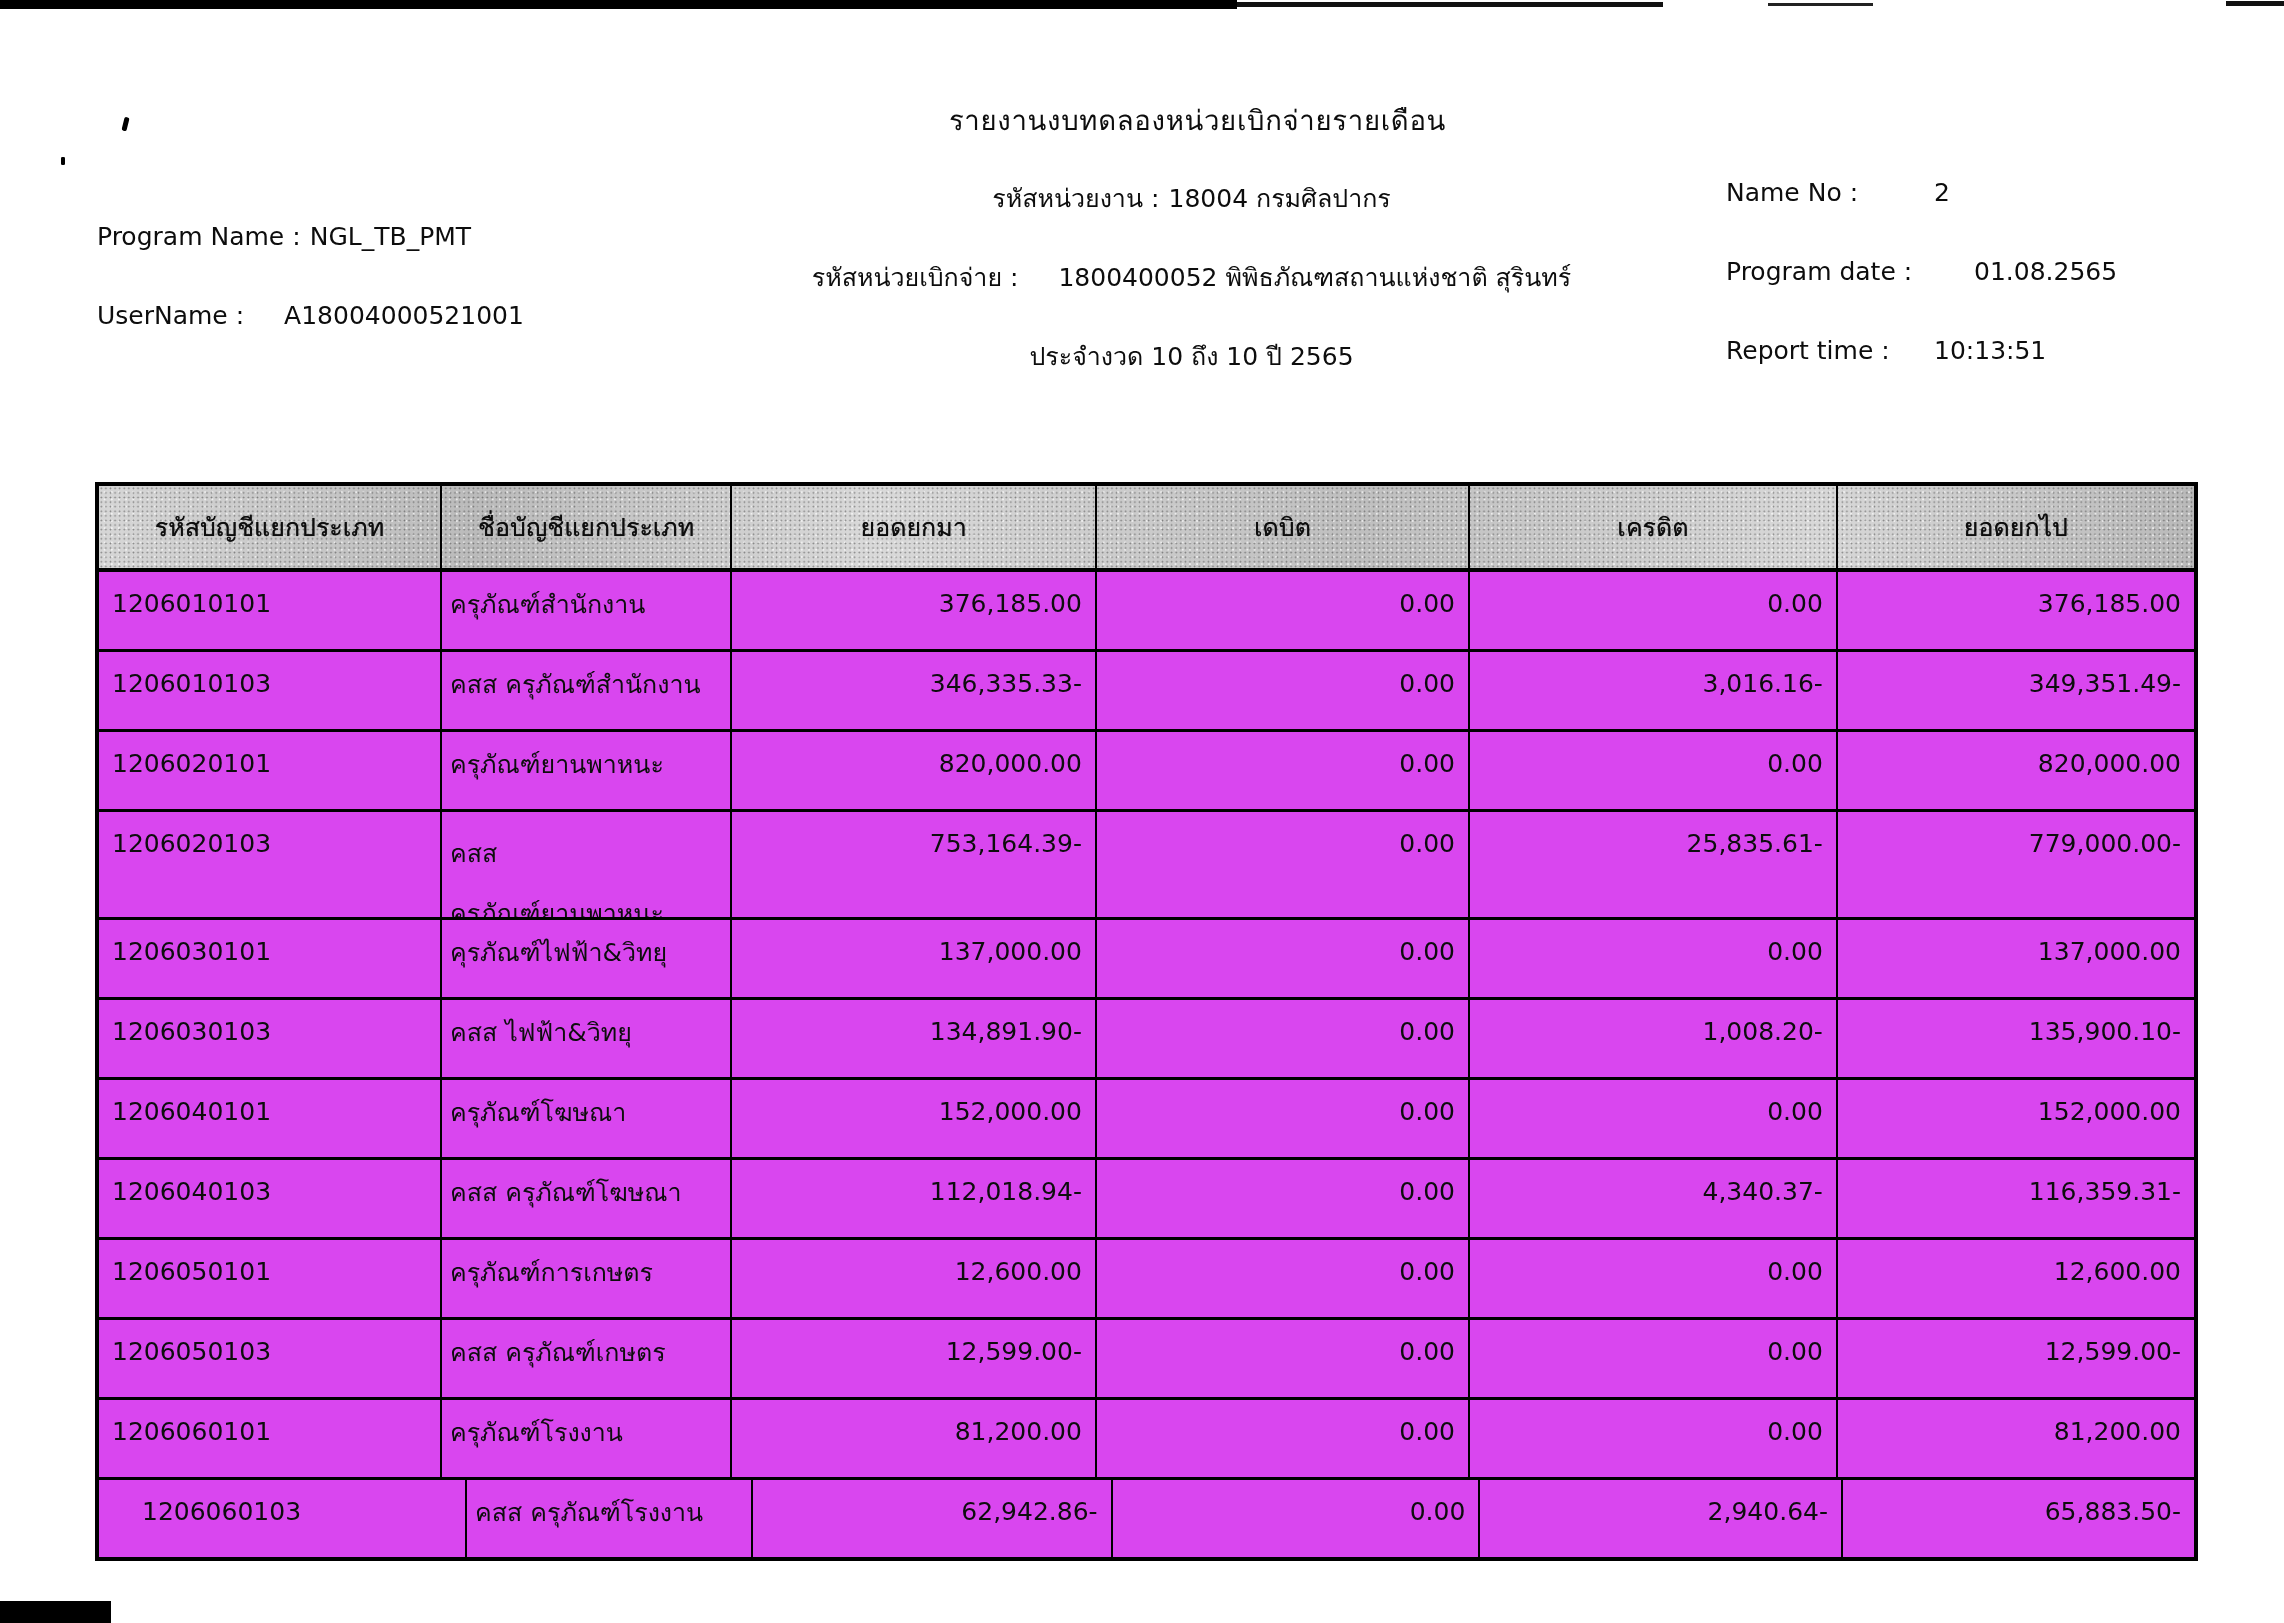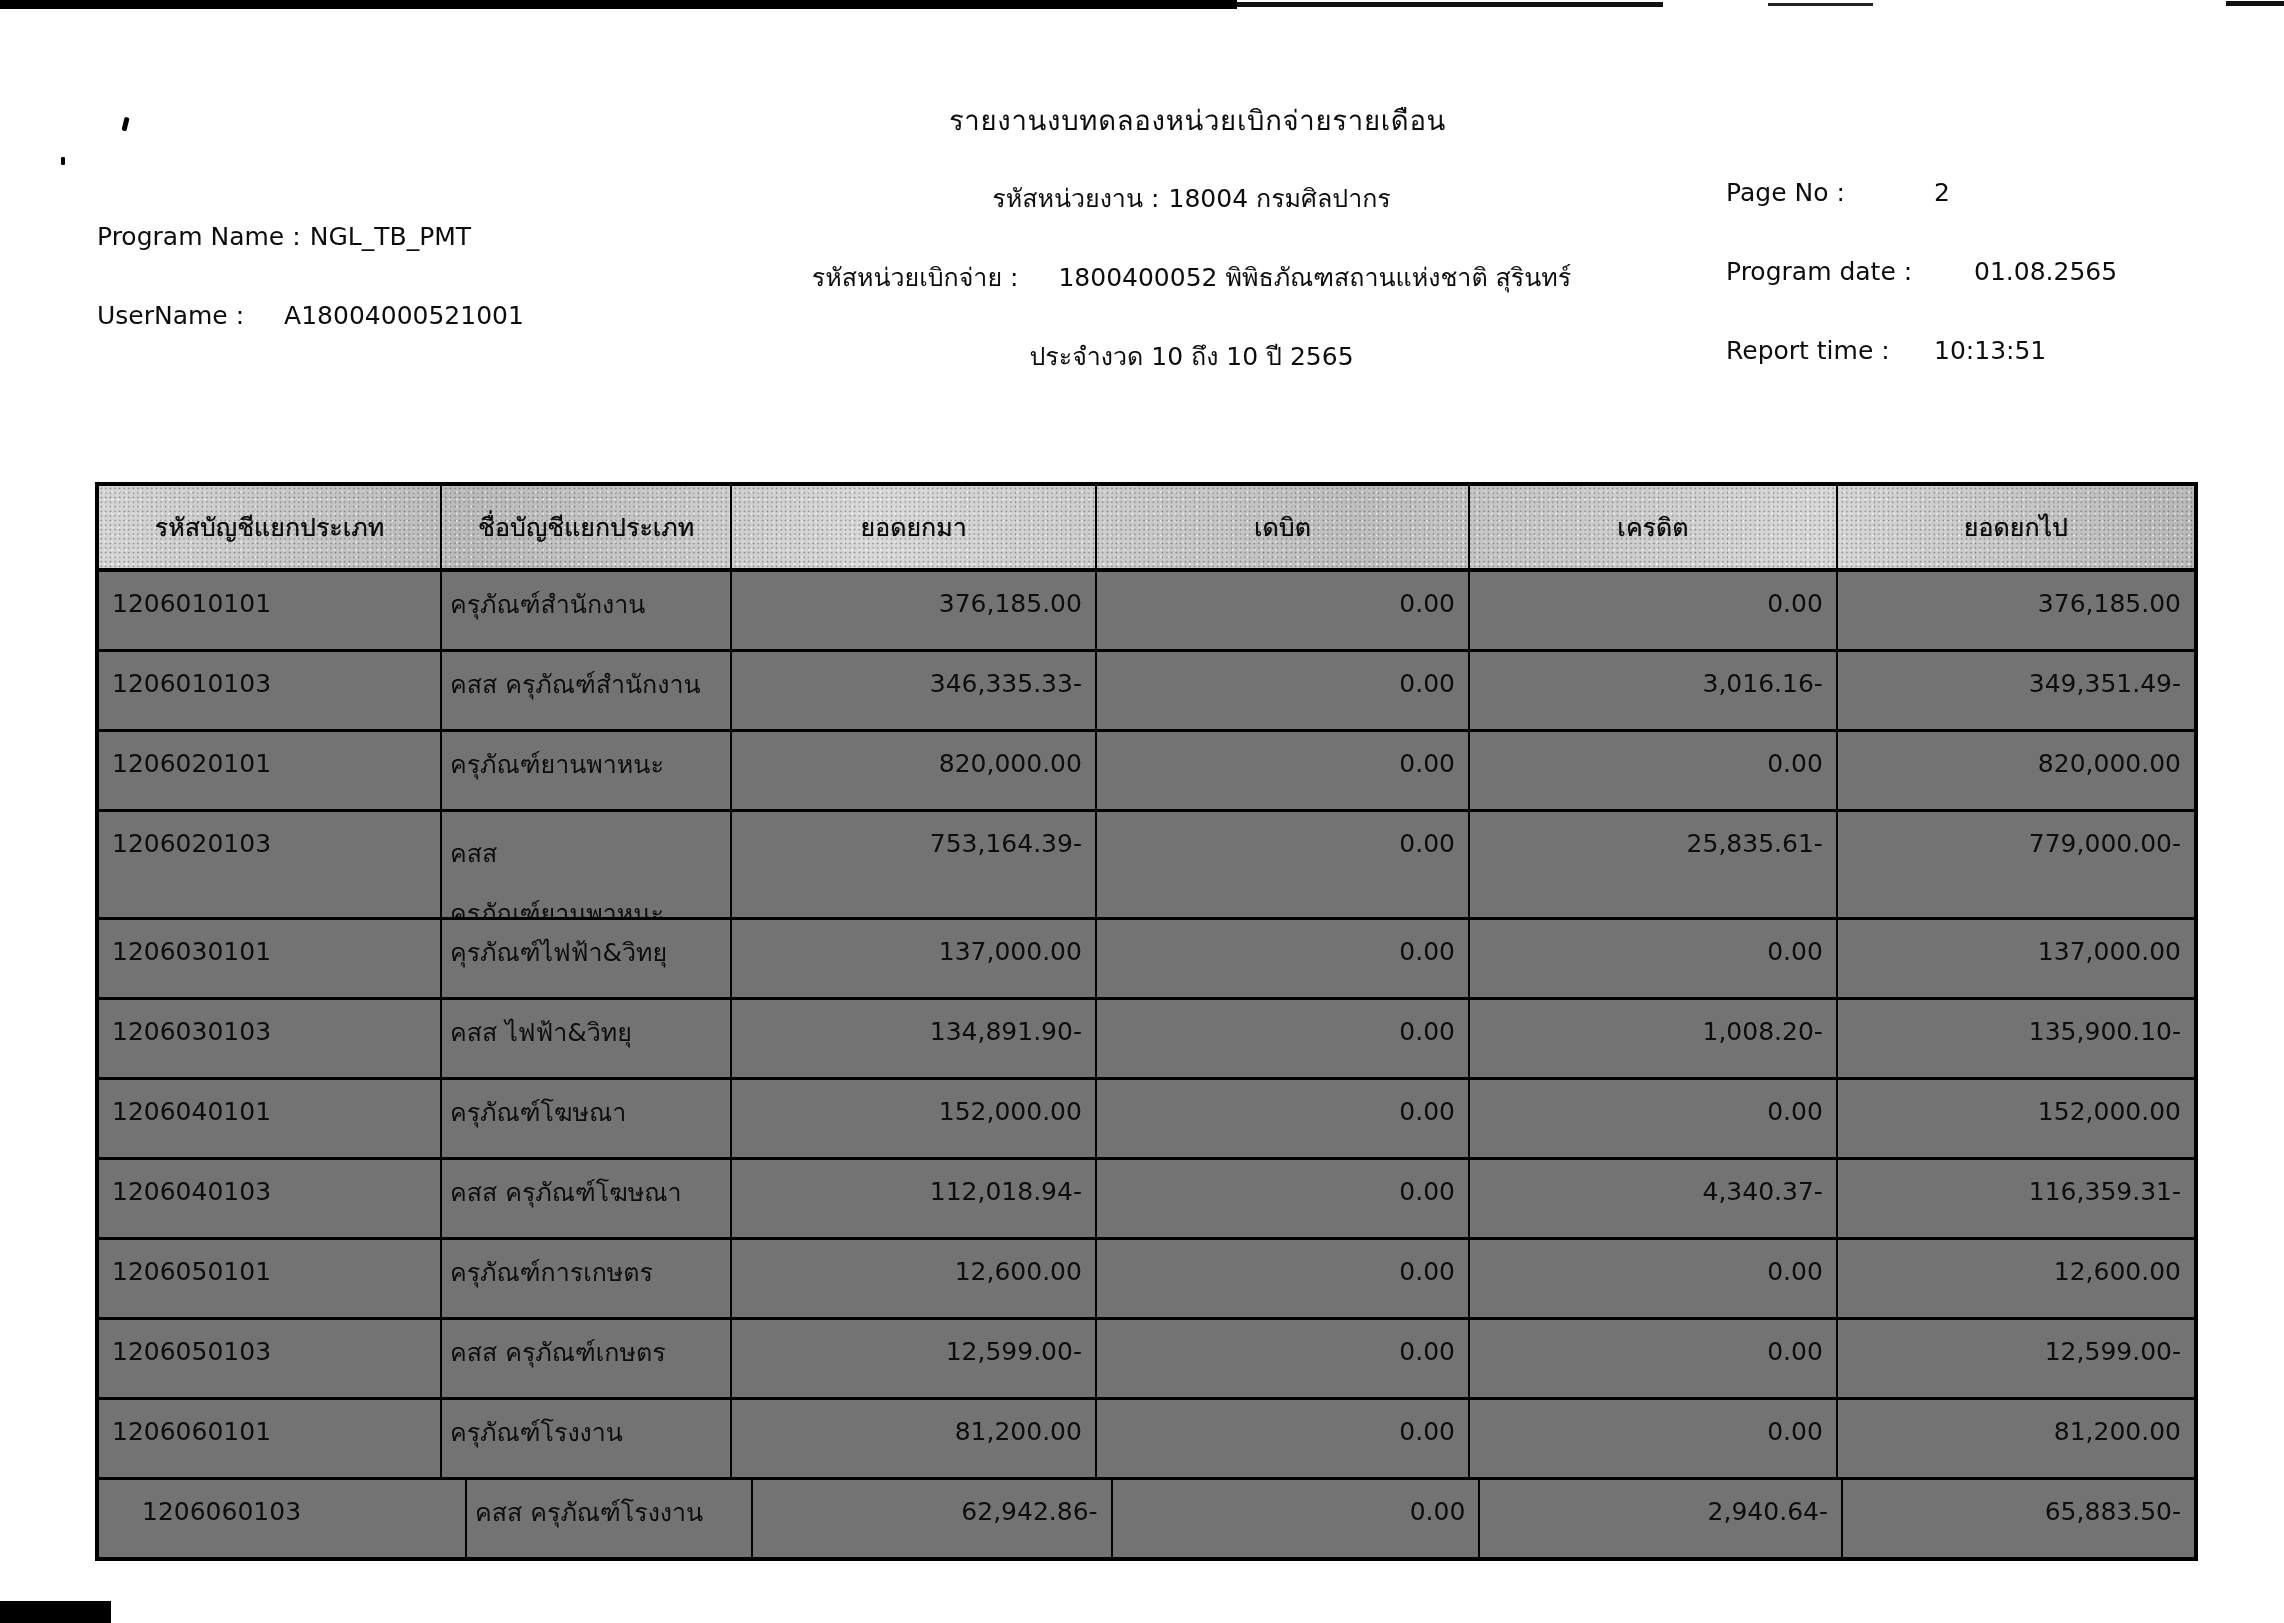--- a/index.html
+++ b/index.html
@@ -30,21 +30,21 @@
   .mid-line   { position:absolute; left:111px; right:12px; display:flex; justify-content:center; gap:9.2px; font-size:25px; white-space:nowrap; }
   .meta-line  { position:absolute; left:1726px; display:flex; font-size:25px; white-space:nowrap; }
   .meta-line .lbl { width:208px; }
   .y1 { top:178px; }
   .y2 { top:257px;gap:40px; }
   .y3 { top:336px; }
 
   
   .tbl {
     position:absolute; left:95px; top:482px; width:2103px;
-    border:4.6px solid #000; box-sizing:border-box; background:#737373;
+    border:4.6px solid #000; box-sizing:border-box; background:#d946ef;
   }
   .tr {
     display:grid;
     grid-template-columns:526fr 445fr 559fr 572fr 564fr 546fr;
     border-bottom:3.3px solid #000;
     height:77px;
     box-sizing:content-box;
   }
   .tr.tall { height:105px; }
   .tr:last-child { border-bottom:none;margin-left:30px; }
@@ -94,21 +94,21 @@
 
   <div class="left-line y1">
     <span>Program Name :</span>
     <span>NGL_TB_PMT</span>
   </div>
   <div class="mid-line y1">
     <span>รหัสหน่วยงาน :</span>
     <span>18004 กรมศิลปากร</span>
   </div>
   <div class="meta-line y1">
-    <span class="lbl">Page No :</span>
+    <span class="lbl">Name No :</span>
     <span>2</span>
   </div>
 
   <div class="left-line y2">
     <span>UserName :</span>
     <span>A18004000521001</span>
   </div>
   <div class="mid-line y2">
     <span>รหัสหน่วยเบิกจ่าย :</span>
     <span>1800400052 พิพิธภัณฑสถานแห่งชาติ สุรินทร์</span>

